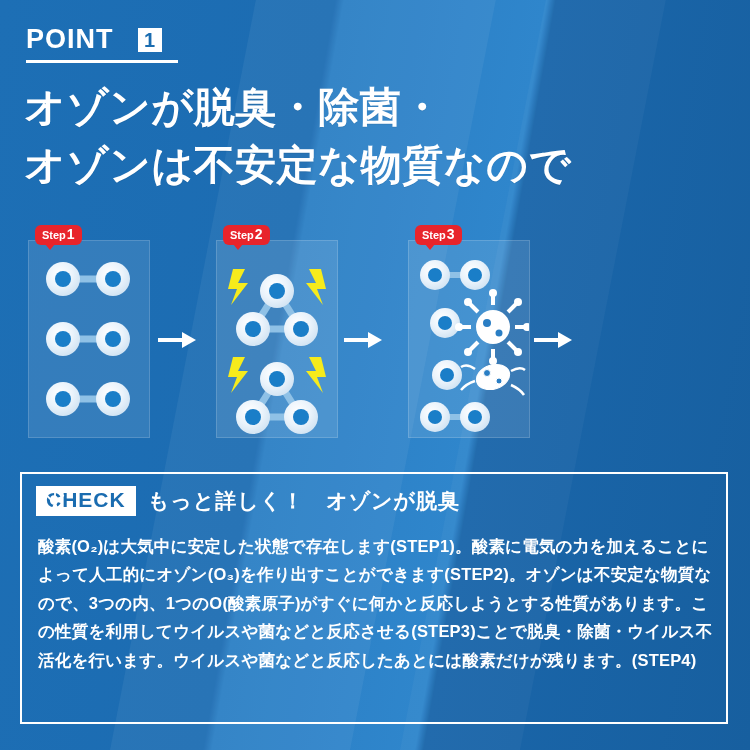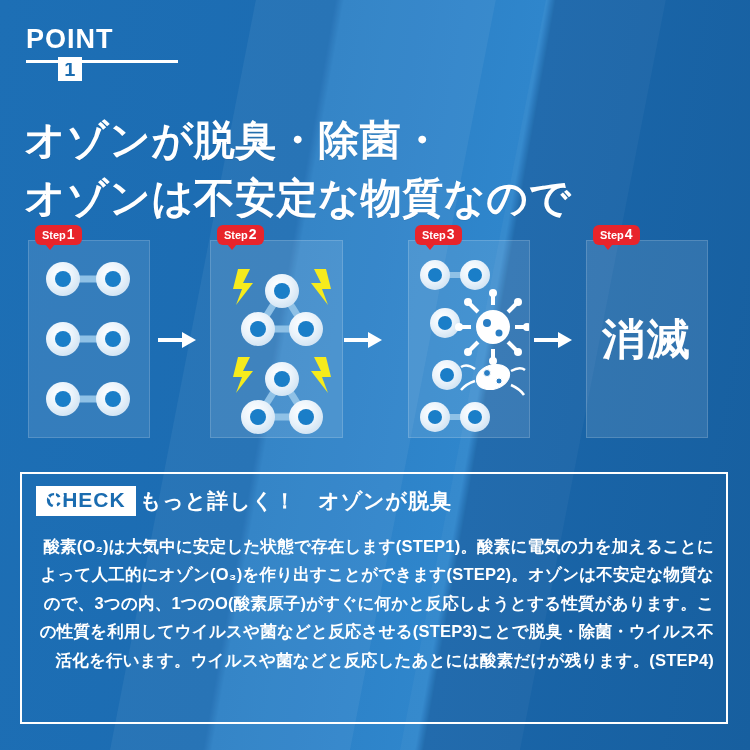--- a/index.html
+++ b/index.html
@@ -42,22 +42,21 @@
     pointer-events: none;
   }
 
   
   .point-row {
     position: absolute;
     left: 26px;
     top: 26px;
     display: flex;
     align-items: center;
-    gap: 4px;
-    flex-direction: column;
+    gap: 24px;
   }
   .point-word {
     color: #ffffff;
     font-size: 27px;
     font-weight: bold;
     letter-spacing: 1px;
     line-height: 1;
   }
   .point-num {
     background: #ffffff;
@@ -84,41 +83,40 @@
   .headline {
     position: absolute;
     left: 24px;
     top: 78px;
     color: #ffffff;
     font-size: 41px;
     font-weight: bold;
     line-height: 1.42;
     letter-spacing: 0.5px;
     text-shadow: 0 1px 0 rgba(0,0,0,0.07);
-    margin-top: 33px;
   }
 
   
   .steps {
     position: absolute;
     left: 20px;
     top: 218px;
     width: 712px;
     height: 240px;
   }
   .step {
     position: absolute;
     top: 22px;
     width: 120px;
     height: 196px;
     background: rgba(255,255,255,0.11);
     border: 1px solid rgba(255,255,255,0.16);
   }
   .step1 { left: 8px; }
-  .step2 { left: 190px; padding-left: 11px; }
+  .step2 { left: 196px; }
   .step3 { left: 388px; }
   .step4 { left: 566px; }
 
   .step-tag {
     position: absolute;
     top: -16px;
     left: 6px;
     background: #e8242b;
     color: #ffffff;
     font-size: 11px;
@@ -198,21 +196,21 @@
     height: 252px;
     border: 2px solid #ffffff;
     box-sizing: border-box;
   }
   .check-head {
     position: absolute;
     left: 14px;
     top: 12px;
     display: flex;
     align-items: center;
-    gap: 4px;
+    gap: 12px;
   }
   .check-badge {
     background: #ffffff;
     color: #1a6cb0;
     font-size: 21px;
     font-weight: bold;
     letter-spacing: 1px;
     padding: 1px 10px 3px 10px;
     line-height: 1.25;
   }
@@ -232,21 +230,20 @@
   .check-body {
     position: absolute;
     left: 16px;
     top: 58px;
     width: 676px;
     color: #ffffff;
     font-size: 16.5px;
     font-weight: bold;
     line-height: 1.72;
     letter-spacing: 0.2px;
-    text-align: right;
   }
   .check-divider {
     position: absolute;
     left: 14px;
     top: 48px;
     width: 680px;
     height: 0px;
   }
 </style>
 </head>
@@ -431,26 +428,20 @@
             <circle cx="66" cy="176" r="7" fill="#1a7ec8"></circle>
         </g>
       </svg>
     </div>
 
     <div class="arrow arr3">
       <div class="shaft"></div>
         <div class="head"></div>
     </div>
 
-    <div class="step step4">
-      <div class="step-tag">
-        <span>Step</span><span class="num">4</span>
-      </div>
-      <div class="step4-text">消滅</div>
-    </div>
 
   </div>
 
   <div class="check-panel">
     <div class="check-head">
       <svg class="spark" viewBox="0 0 24 24">
         <g stroke="#ffffff" stroke-width="2" stroke-linecap="round">
           <line x1="12" y1="2" x2="12" y2="8"></line>
           <line x1="3" y1="6" x2="7" y2="10"></line>
           <line x1="21" y1="6" x2="17" y2="10"></line>

